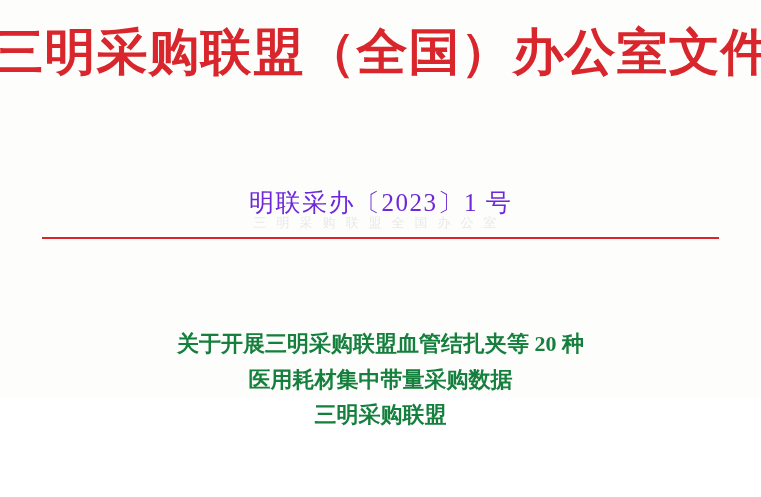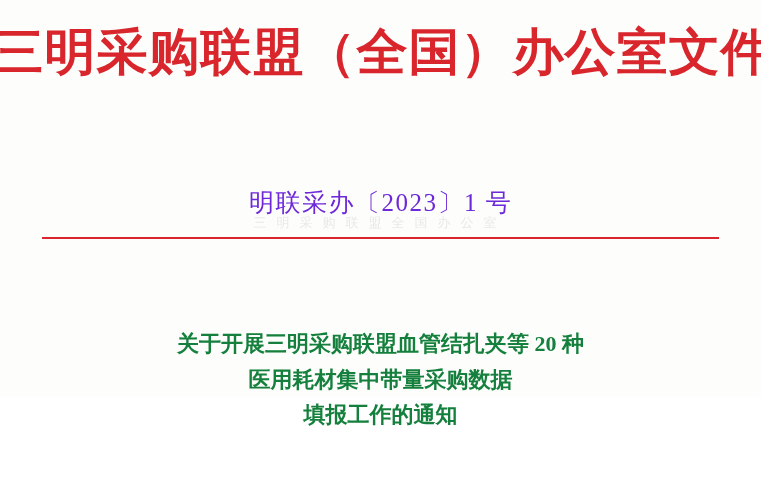--- a/index.html
+++ b/index.html
@@ -103,16 +103,16 @@
 
   <div class="watermark">三明采购联盟全国办公室</div>
 
   <div class="doc-number">明联采办〔2023〕1 号</div>
 
   <div class="red-rule"></div>
 
   <div class="doc-title">
     <span class="ln">关于开展三明采购联盟血管结扎夹等 20 种</span>
     <span class="ln">医用耗材集中带量采购数据</span>
-    <span class="ln">填报工作的通知</span>
+    <span class="ln">三明采购联盟</span>
   </div>
 
 </div>
 
 </body></html>

